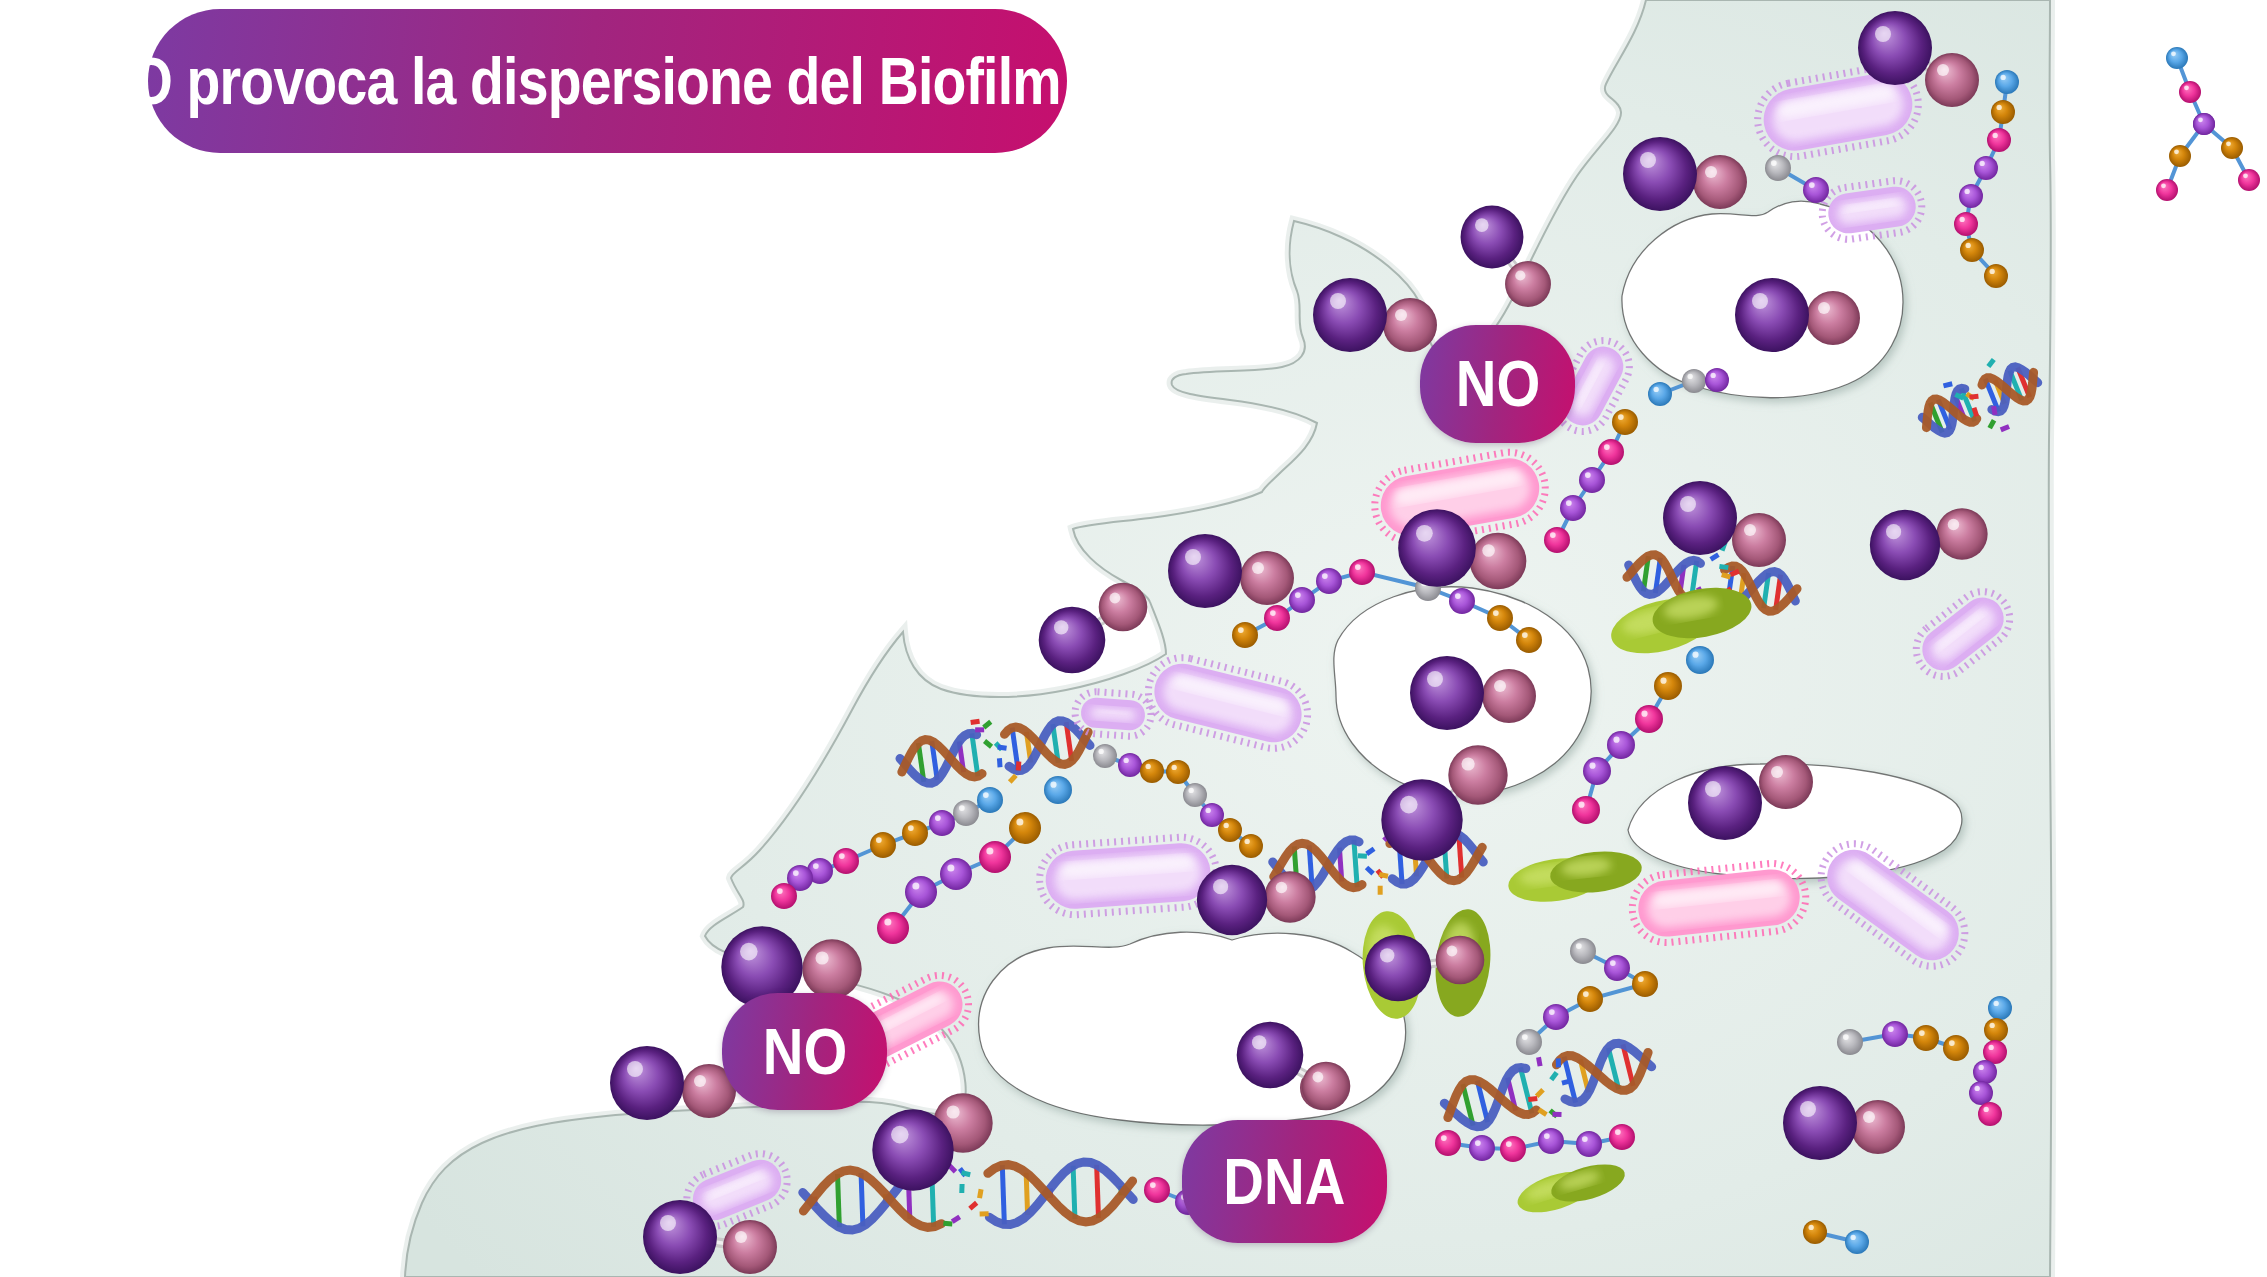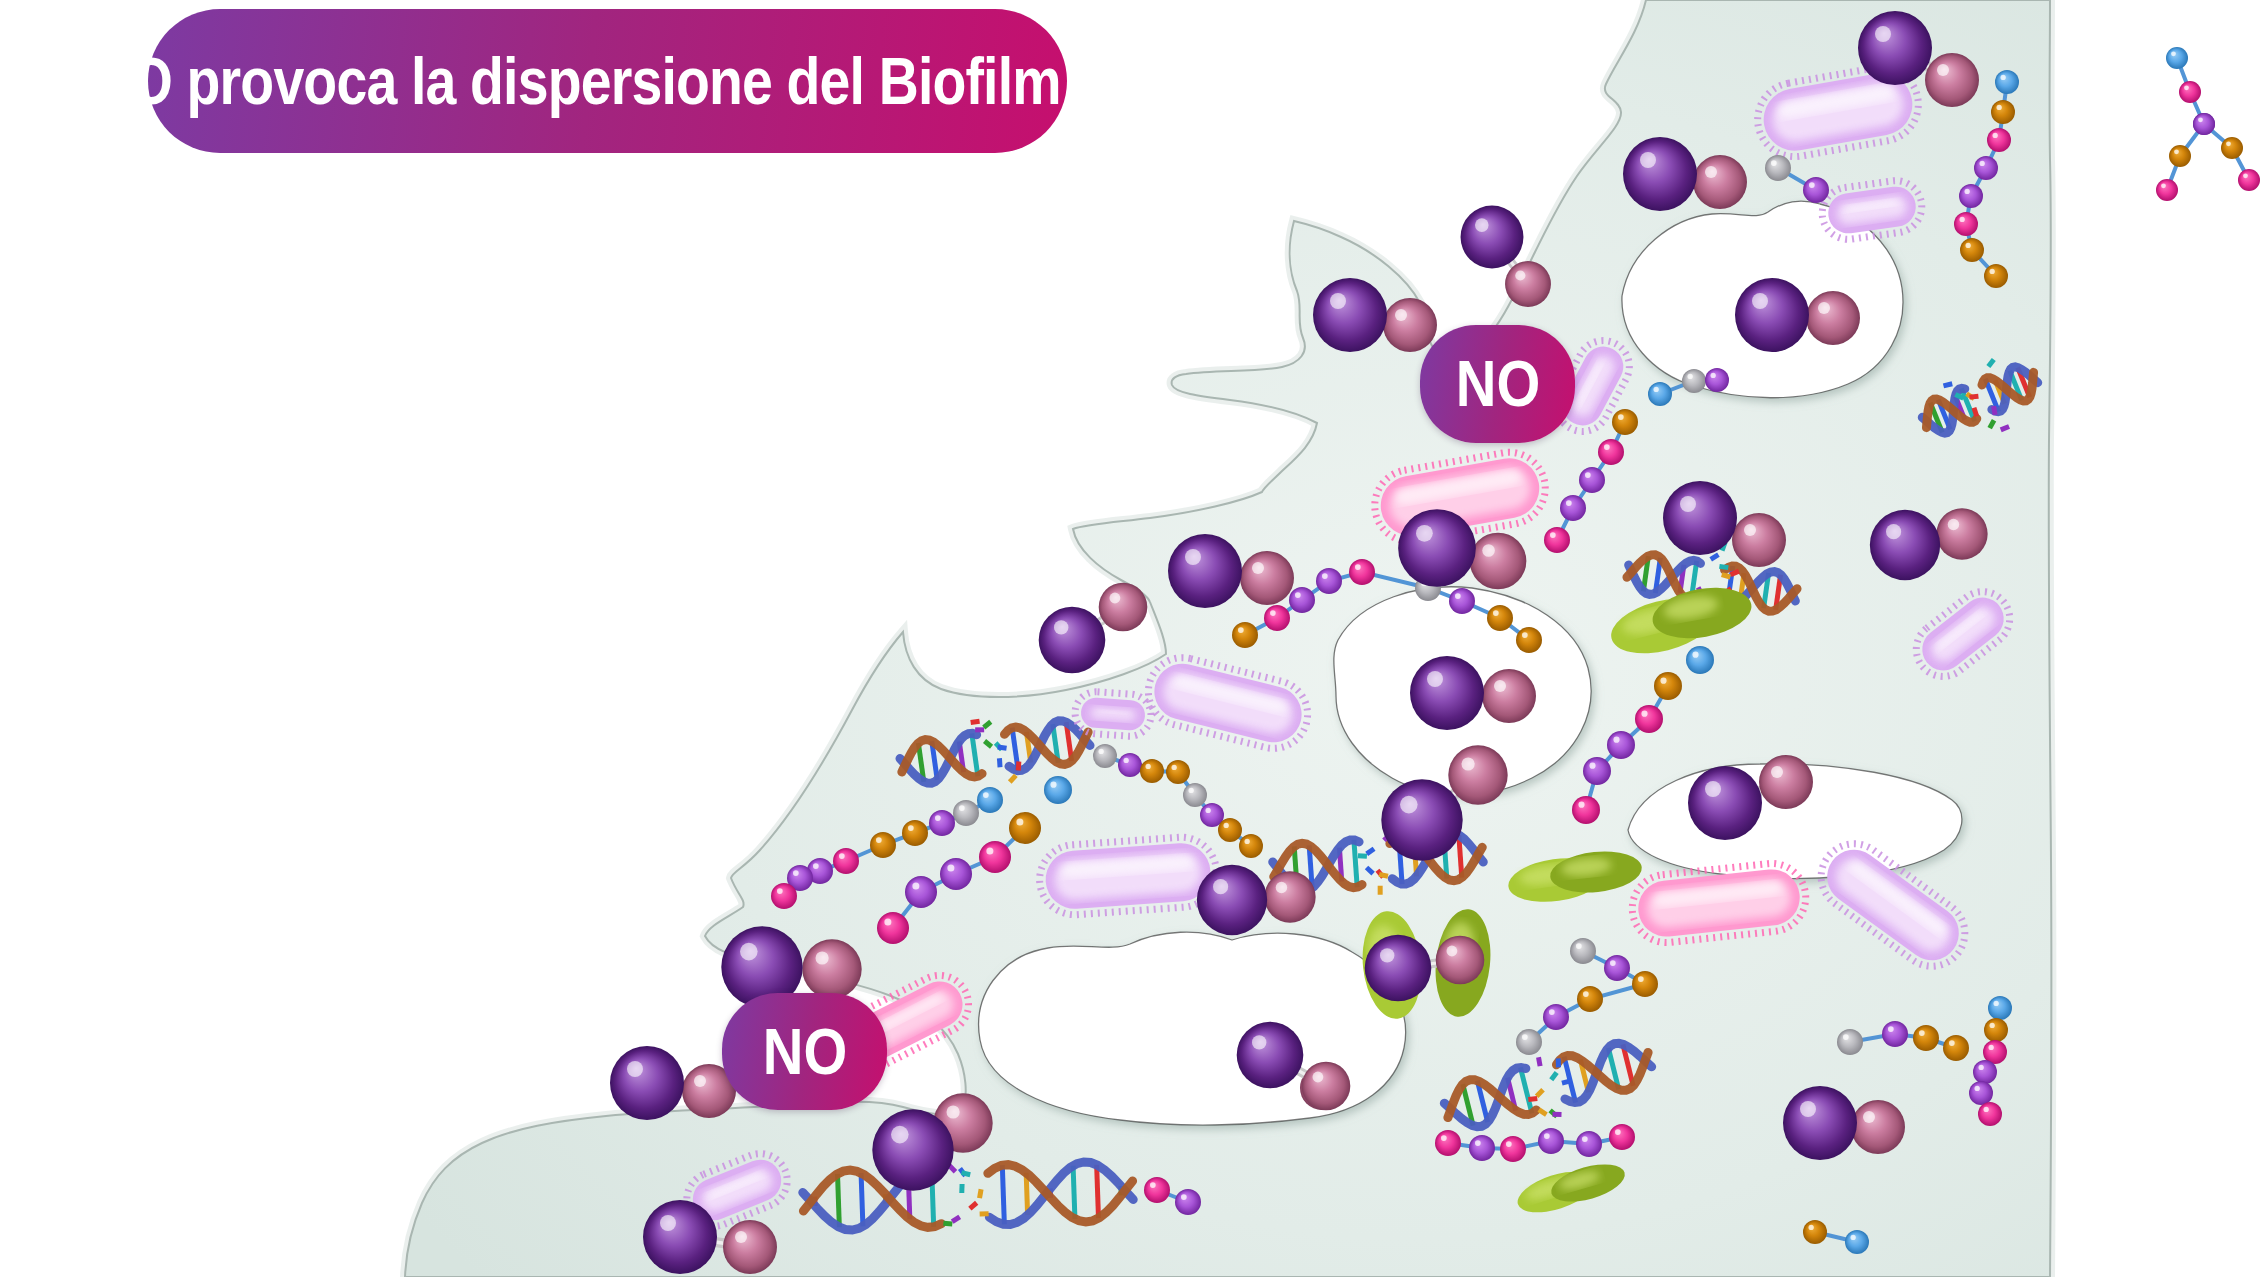--- a/index.html
+++ b/index.html
@@ -734,13 +734,16 @@
   <div class="banner title-banner">
     <span class="txt"><span>NO provoca la dispersione del Biofilm</span><span class="sup">(2/2)</span></span>
   </div>
 
   <div class="banner tag tag-no-top">
     <span class="txt">NO</span>
   </div>
   <div class="banner tag tag-no-bottom">
     <span class="txt">NO</span>
   </div>
+  <div class="banner tag tag-dna">
+    <span class="txt">DNA</span>
+  </div>
 </div>
 
 </body></html>

